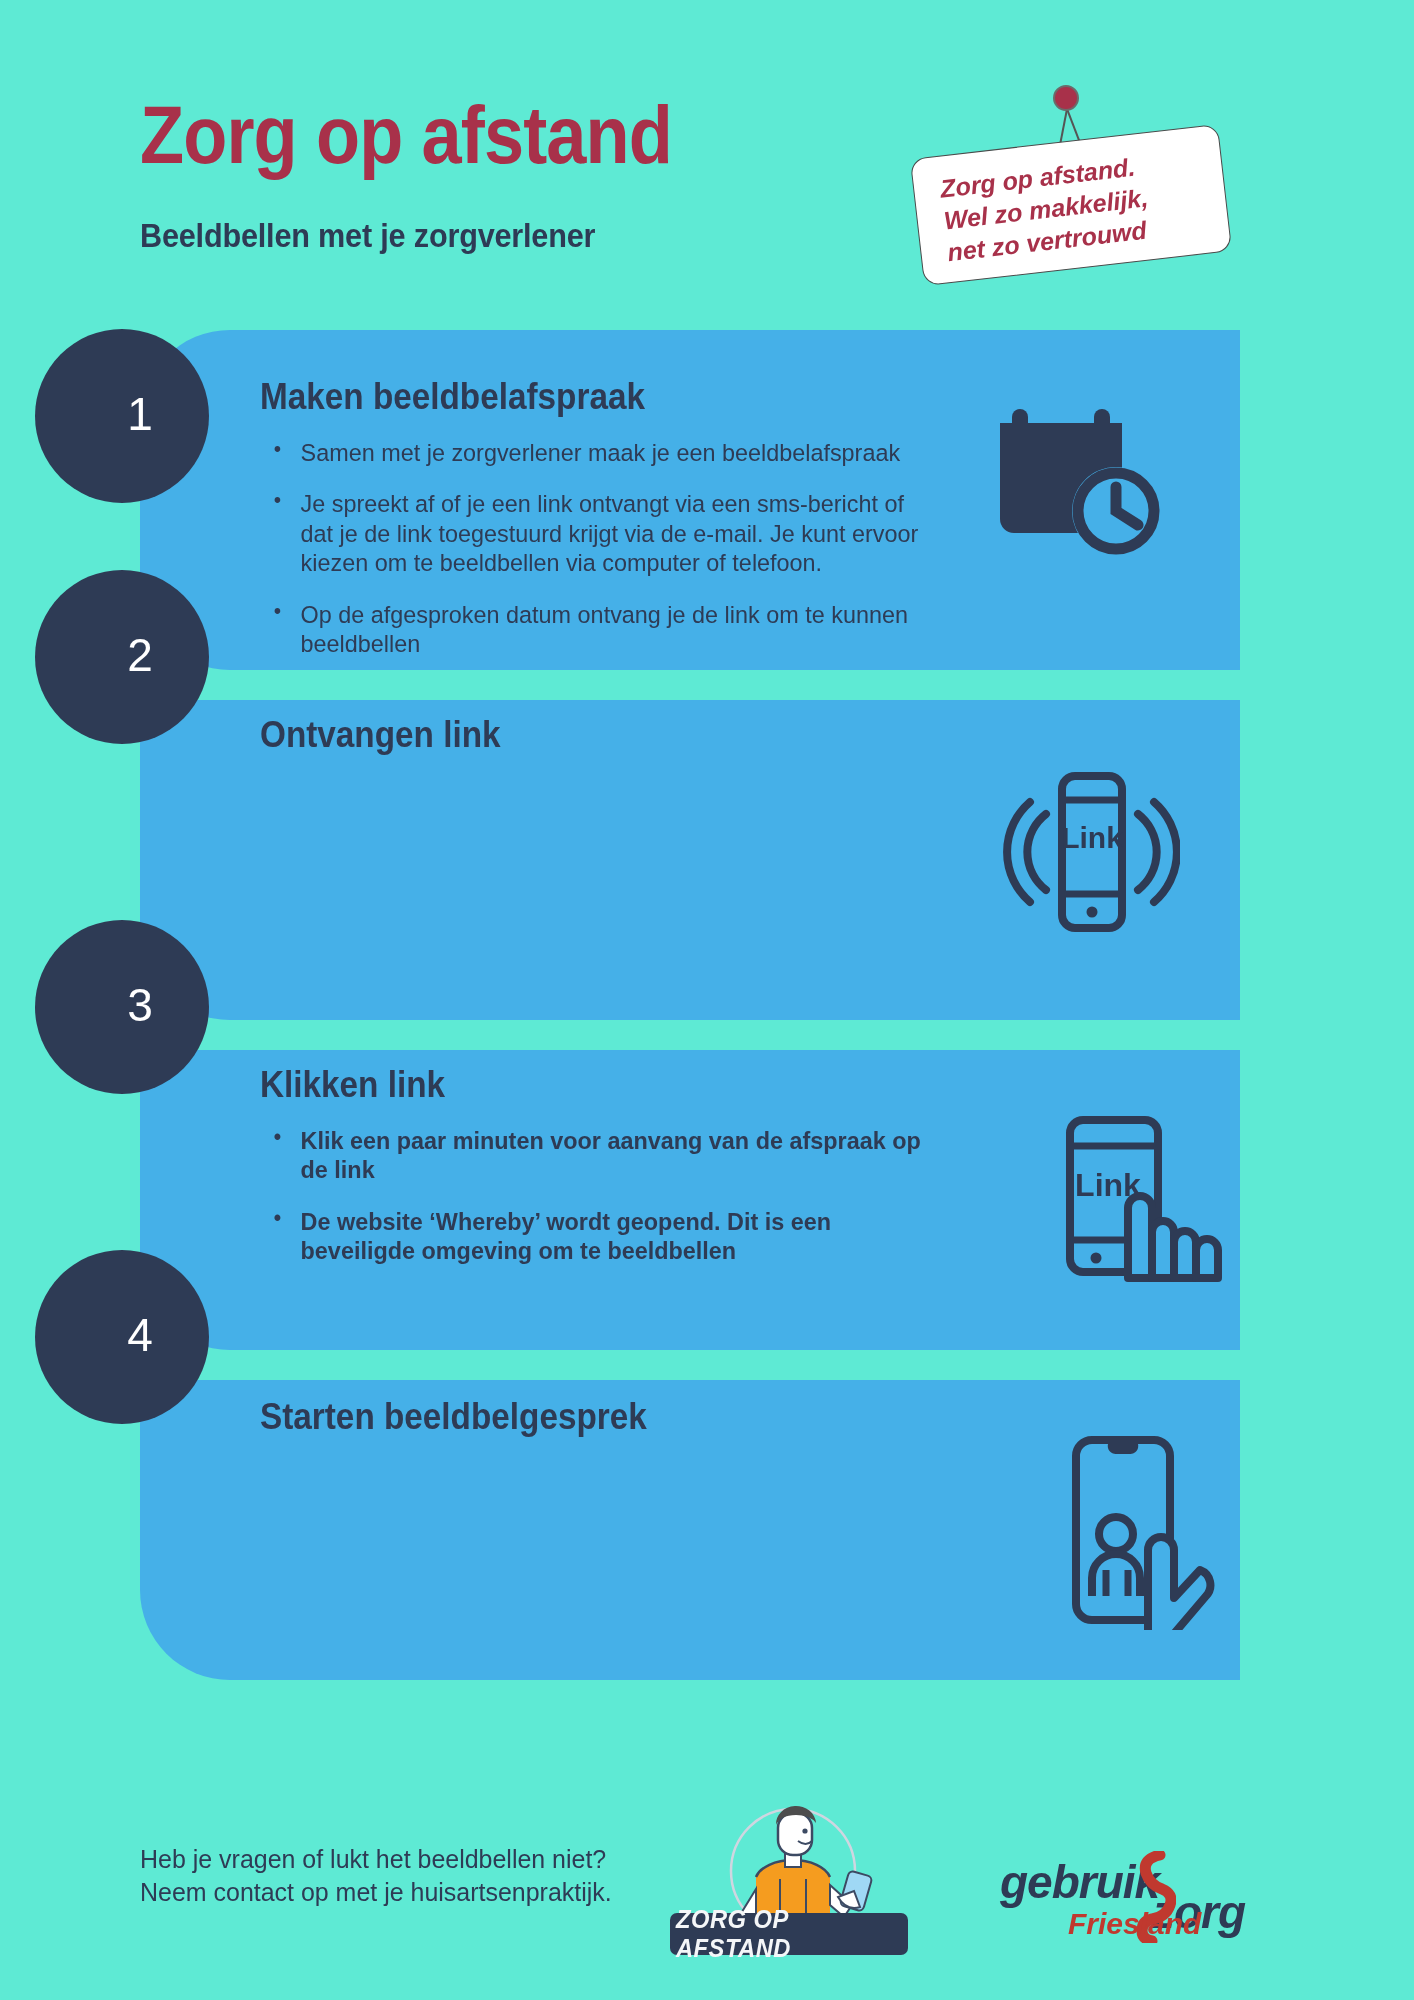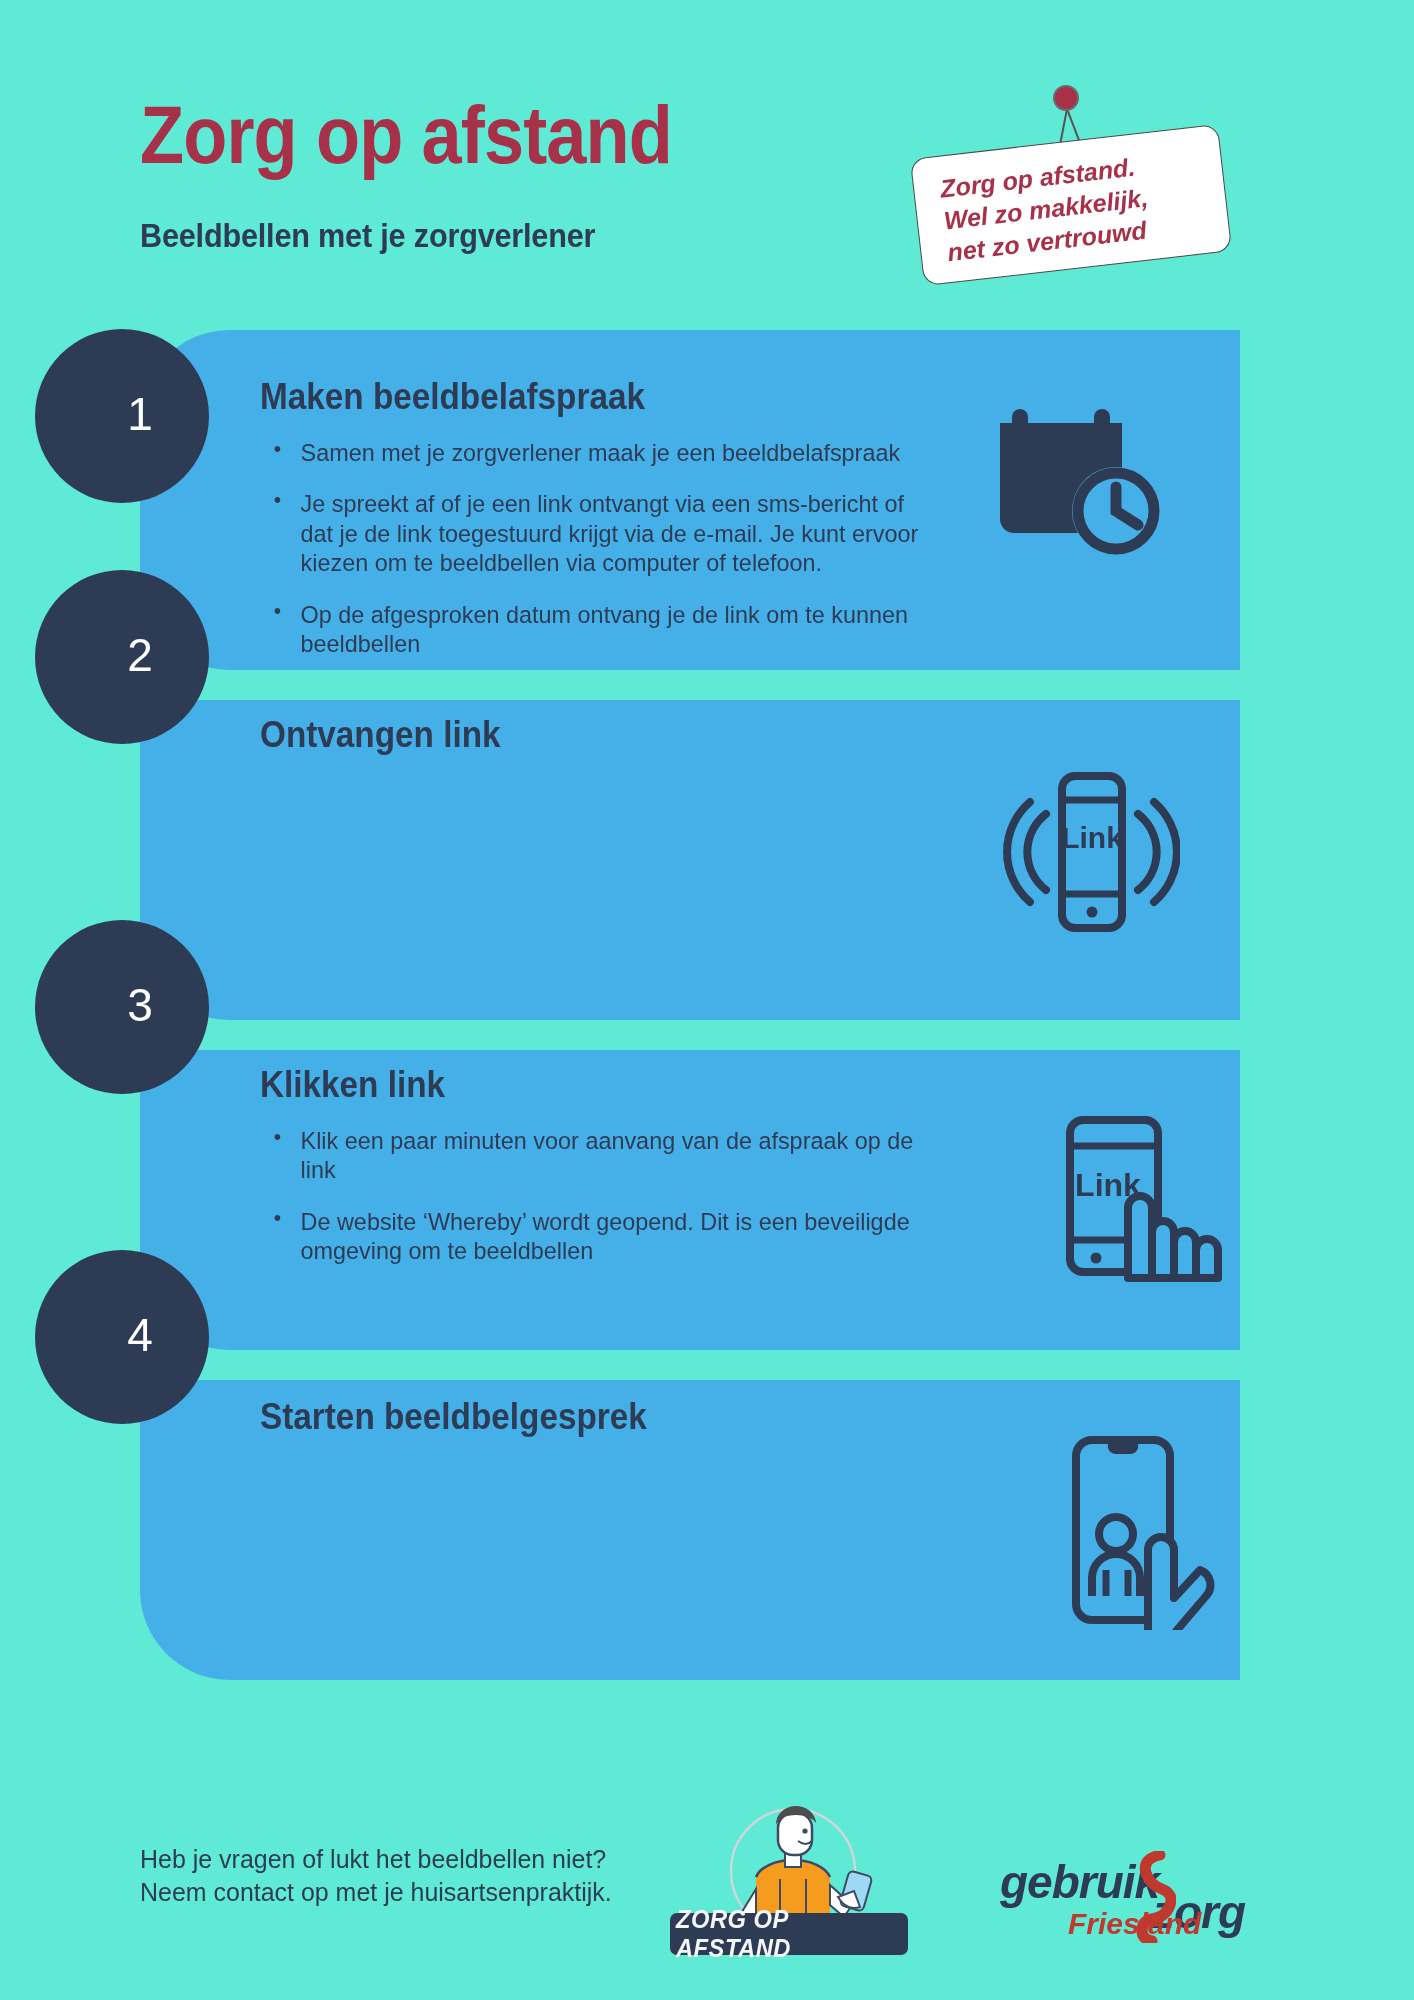--- a/index.html
+++ b/index.html
@@ -213,21 +213,21 @@
       </div>
     </div>
   </div>
 
   <div class="card" style="top:1050px;height:300px;">
     <div class="card-body">
       <div class="bubble" style="top:-130px;">
         <span class="bubble-num">3</span>
       </div>
       <div class="card-title" style="top:14px;">Klikken link</div>
-      <div class="bullets" style="top:76px;width:690px;">
+      <div class="bullets" style="top:76px;width:690px;font-weight:bold;">
         <div class="bullet">Klik een paar minuten voor aanvang van de afspraak op de link</div>
         <div class="bullet">De website ‘Whereby’ wordt geopend. Dit is een beveiligde omgeving om te beeldbellen</div>
       </div>
 
       <div class="card-icon" style="left:906px;top:58px;">
         <svg width="190" height="190" viewBox="0 0 190 190">
           <rect x="24" y="12" width="88" height="152" rx="13" fill="none" stroke="#2e3b55" stroke-width="8"></rect>
           <line x1="28" y1="38" x2="108" y2="38" stroke="#2e3b55" stroke-width="7"></line>
           <line x1="28" y1="132" x2="108" y2="132" stroke="#2e3b55" stroke-width="7"></line>
           <circle cx="50" cy="150" r="5.5" fill="#2e3b55"></circle>

